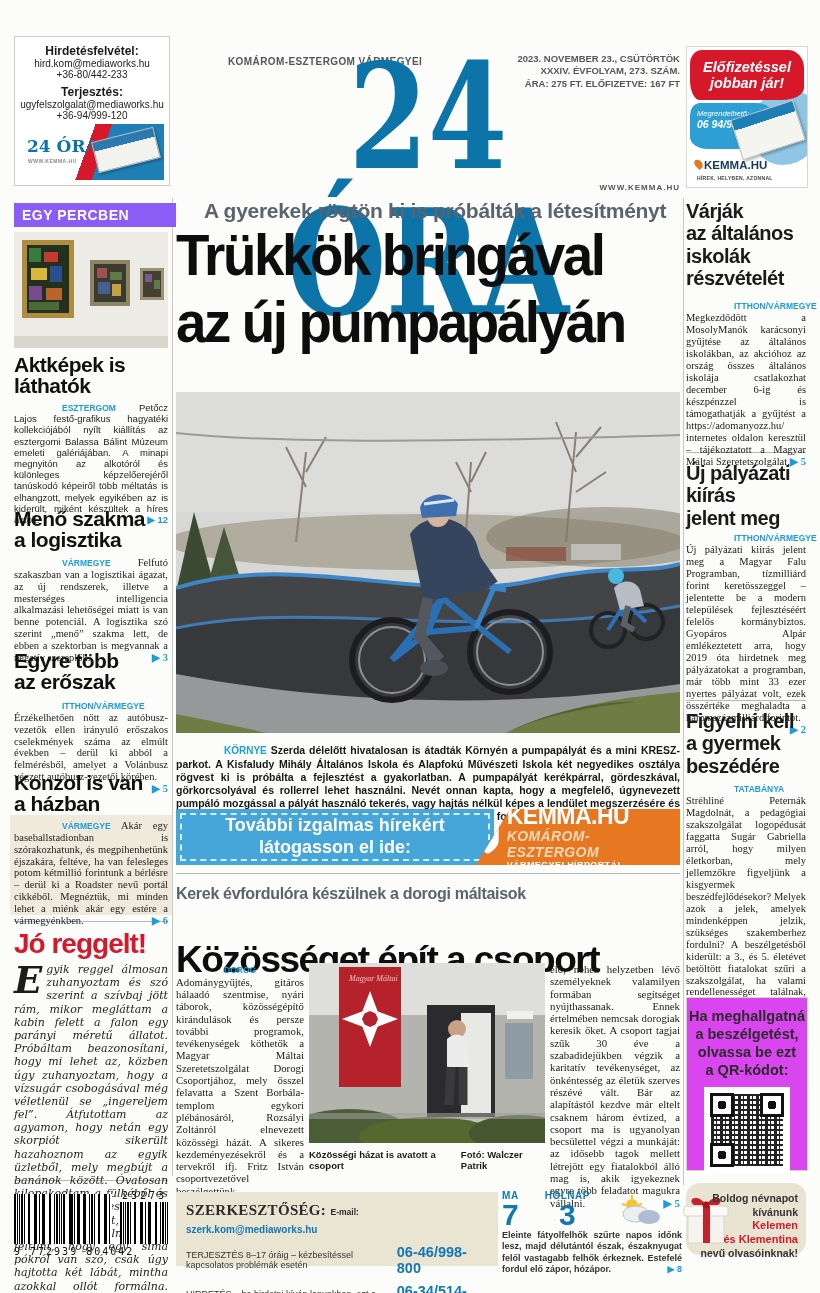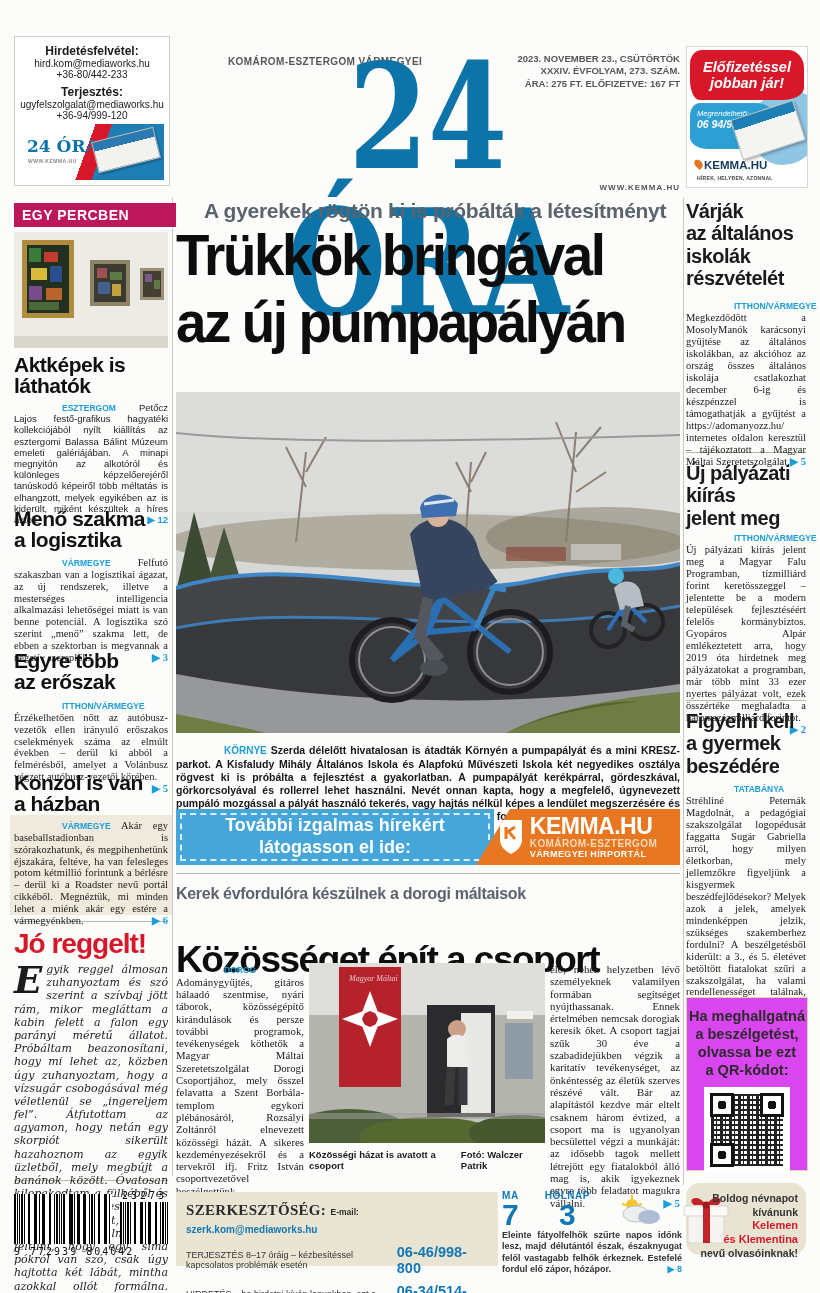--- a/index.html
+++ b/index.html
@@ -28,21 +28,21 @@
   .contact-box .lbl{font-weight:bold;font-size:12px;}
   .contact-box .val{font-size:10px;color:#222;}
   .mini-banner{position:absolute;left:5px;right:5px;bottom:5px;height:56px;overflow:hidden;
      background:linear-gradient(110deg,#ffffff 0 46%,#d7182a 46% 56%,#1d7fb5 56% 100%);}
   .mini-logo{position:absolute;left:7px;top:14px;font-family:"DejaVu Serif",serif;font-weight:bold;
      color:#0d74aa;font-size:17px;line-height:1;}
   .mini-site{position:absolute;left:8px;top:34px;font-size:5px;font-weight:bold;color:#8a8a85;letter-spacing:.5px;}
   .mini-roll{position:absolute;right:6px;top:10px;width:62px;height:30px;transform:rotate(-14deg);
      background:linear-gradient(#2a79b0 0 30%,#f2f2ef 30% 100%);border:1px solid #bbb;box-shadow:1px 2px 2px rgba(0,0,0,.25);}
   
-  .redbar{background:#be185d;color:#fff;font-weight:bold;font-size:14px;letter-spacing:.5px;
+  .redbar{background:#8b5cf6;color:#fff;font-weight:bold;font-size:14px;letter-spacing:.5px;
      display:flex;align-items:center;padding-left:8px;}
   
   .ad-box{border:1px solid #d8d8d3;background:#fff;overflow:hidden;}
   .blob-red{position:absolute;left:3px;top:3px;right:3px;height:50px;background:#d7182a;
      border-radius:12px 16px 22px 10px/14px 18px 12px 20px;color:#fff;font-weight:bold;font-style:italic;
      font-size:14.5px;line-height:1.12;display:flex;align-items:center;justify-content:center;text-align:center;}
   .blob-blue{position:absolute;left:3px;top:56px;width:84px;height:46px;background:#2e9fd4;
      border-radius:10px 18px 14px 18px/12px 14px 18px 12px;color:#fff;padding:6px 4px 0 7px;box-sizing:border-box;}
   .blob-blue .o1{font-style:italic;font-size:7.5px;}
   .blob-blue .o2{font-weight:bold;font-style:italic;font-size:10.5px;}
@@ -55,21 +55,21 @@
   
   .lead-hl{font-weight:bold;font-size:57px;line-height:1.17;letter-spacing:-2.5px;color:#0d0d0d;
      transform:scaleX(.96);transform-origin:0 0;}
   
   .promo-blue{position:absolute;left:0;top:0;width:318px;height:56px;background:#46a5d9;}
   .promo-blue .inner{position:absolute;inset:4px;border:2px dashed #d9eefb;display:flex;align-items:center;justify-content:center;
      color:#fff;font-weight:bold;font-size:18px;line-height:1.2;text-align:center;}
   .promo-orange{position:absolute;left:300px;top:0;width:204px;height:56px;background:#e87722;
      clip-path:polygon(34px 0,100% 0,100% 100%,0 100%);display:flex;align-items:center;justify-content:center;gap:7px;}
   .promo-orange .big{color:#fff;font-weight:bold;font-size:23px;letter-spacing:-.5px;line-height:1;}
-  .promo-orange .s1{color:#f8d9b8;font-size:10px;font-weight:bold;letter-spacing:.4px;}
+  .promo-orange .s1{color:#f8d9b8;font-size:14px;font-weight:bold;letter-spacing:.4px;font-style:italic;}
   .promo-orange .s2{color:#fff;font-size:9px;font-weight:bold;letter-spacing:.4px;}
   
   .story2-hl{font-weight:bold;font-size:37px;letter-spacing:-1.5px;color:#0d0d0d;}
   .s2-serif{font-family:"Liberation Serif",serif;font-size:10.8px;line-height:1.14;text-align:justify;}
   
   .op-title{color:#d7182a;font-weight:bold;font-size:28px;letter-spacing:-1px;}
   .op-body{font-family:"DejaVu Serif",serif;font-style:italic;font-size:11px;line-height:1.2;text-align:justify;color:#1c1c1c;}
   .dropcap{float:left;font-family:"DejaVu Serif",serif;font-weight:bold;font-size:37px;line-height:.8;margin:3px 4px 0 0;}
   
   .bars{background-color:#fff;background-image:

